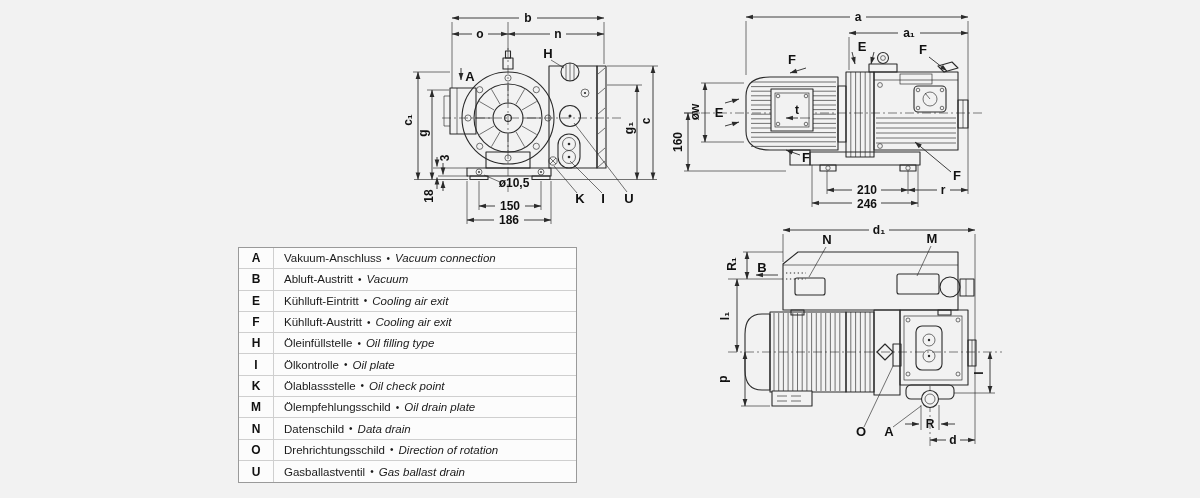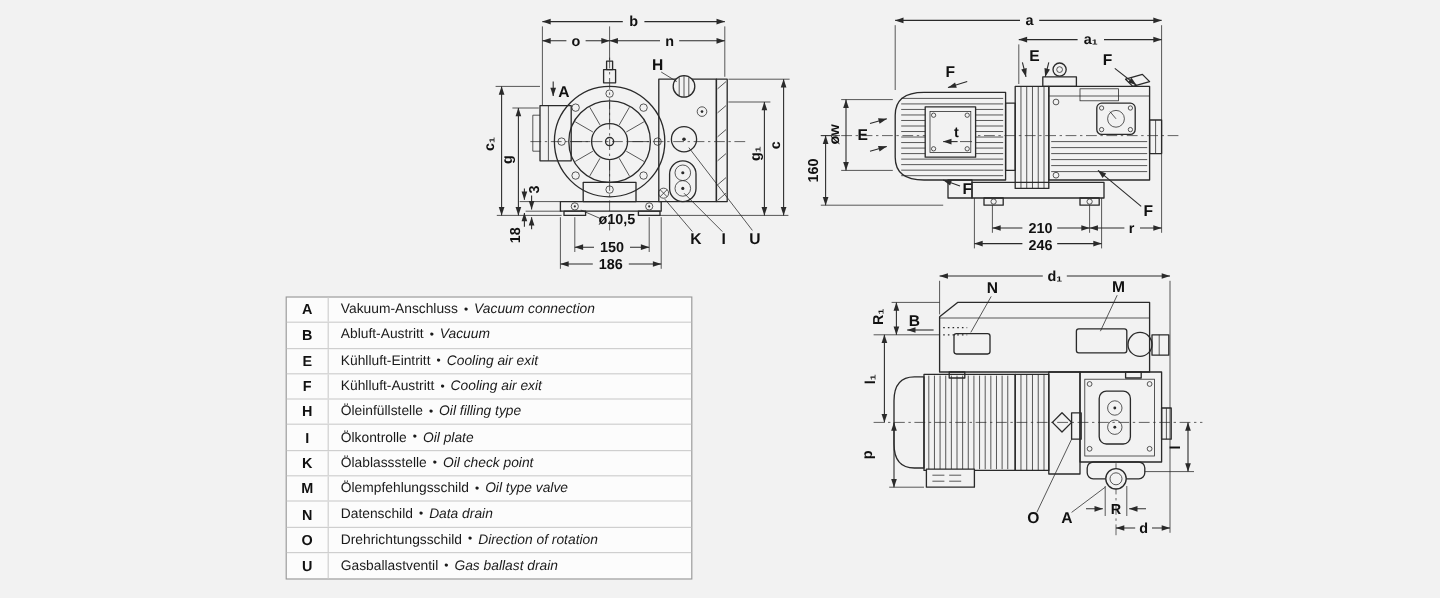--- a/index.html
+++ b/index.html
@@ -403,21 +403,21 @@
           <span>Ölablassstelle</span>
           <span class="bullet">•</span>
           <span class="en">Oil check point</span>
         </div>
     </div>
     <div class="lrow">
       <div class="lkey">M</div>
       <div class="ltxt">
           <span>Ölempfehlungsschild</span>
           <span class="bullet">•</span>
-          <span class="en">Oil type valve</span>
+          <span class="en">Oil drain plate</span>
         </div>
     </div>
     <div class="lrow">
       <div class="lkey">N</div>
       <div class="ltxt">
           <span>Datenschild</span>
           <span class="bullet">•</span>
           <span class="en">Data drain</span>
         </div>
     </div>

